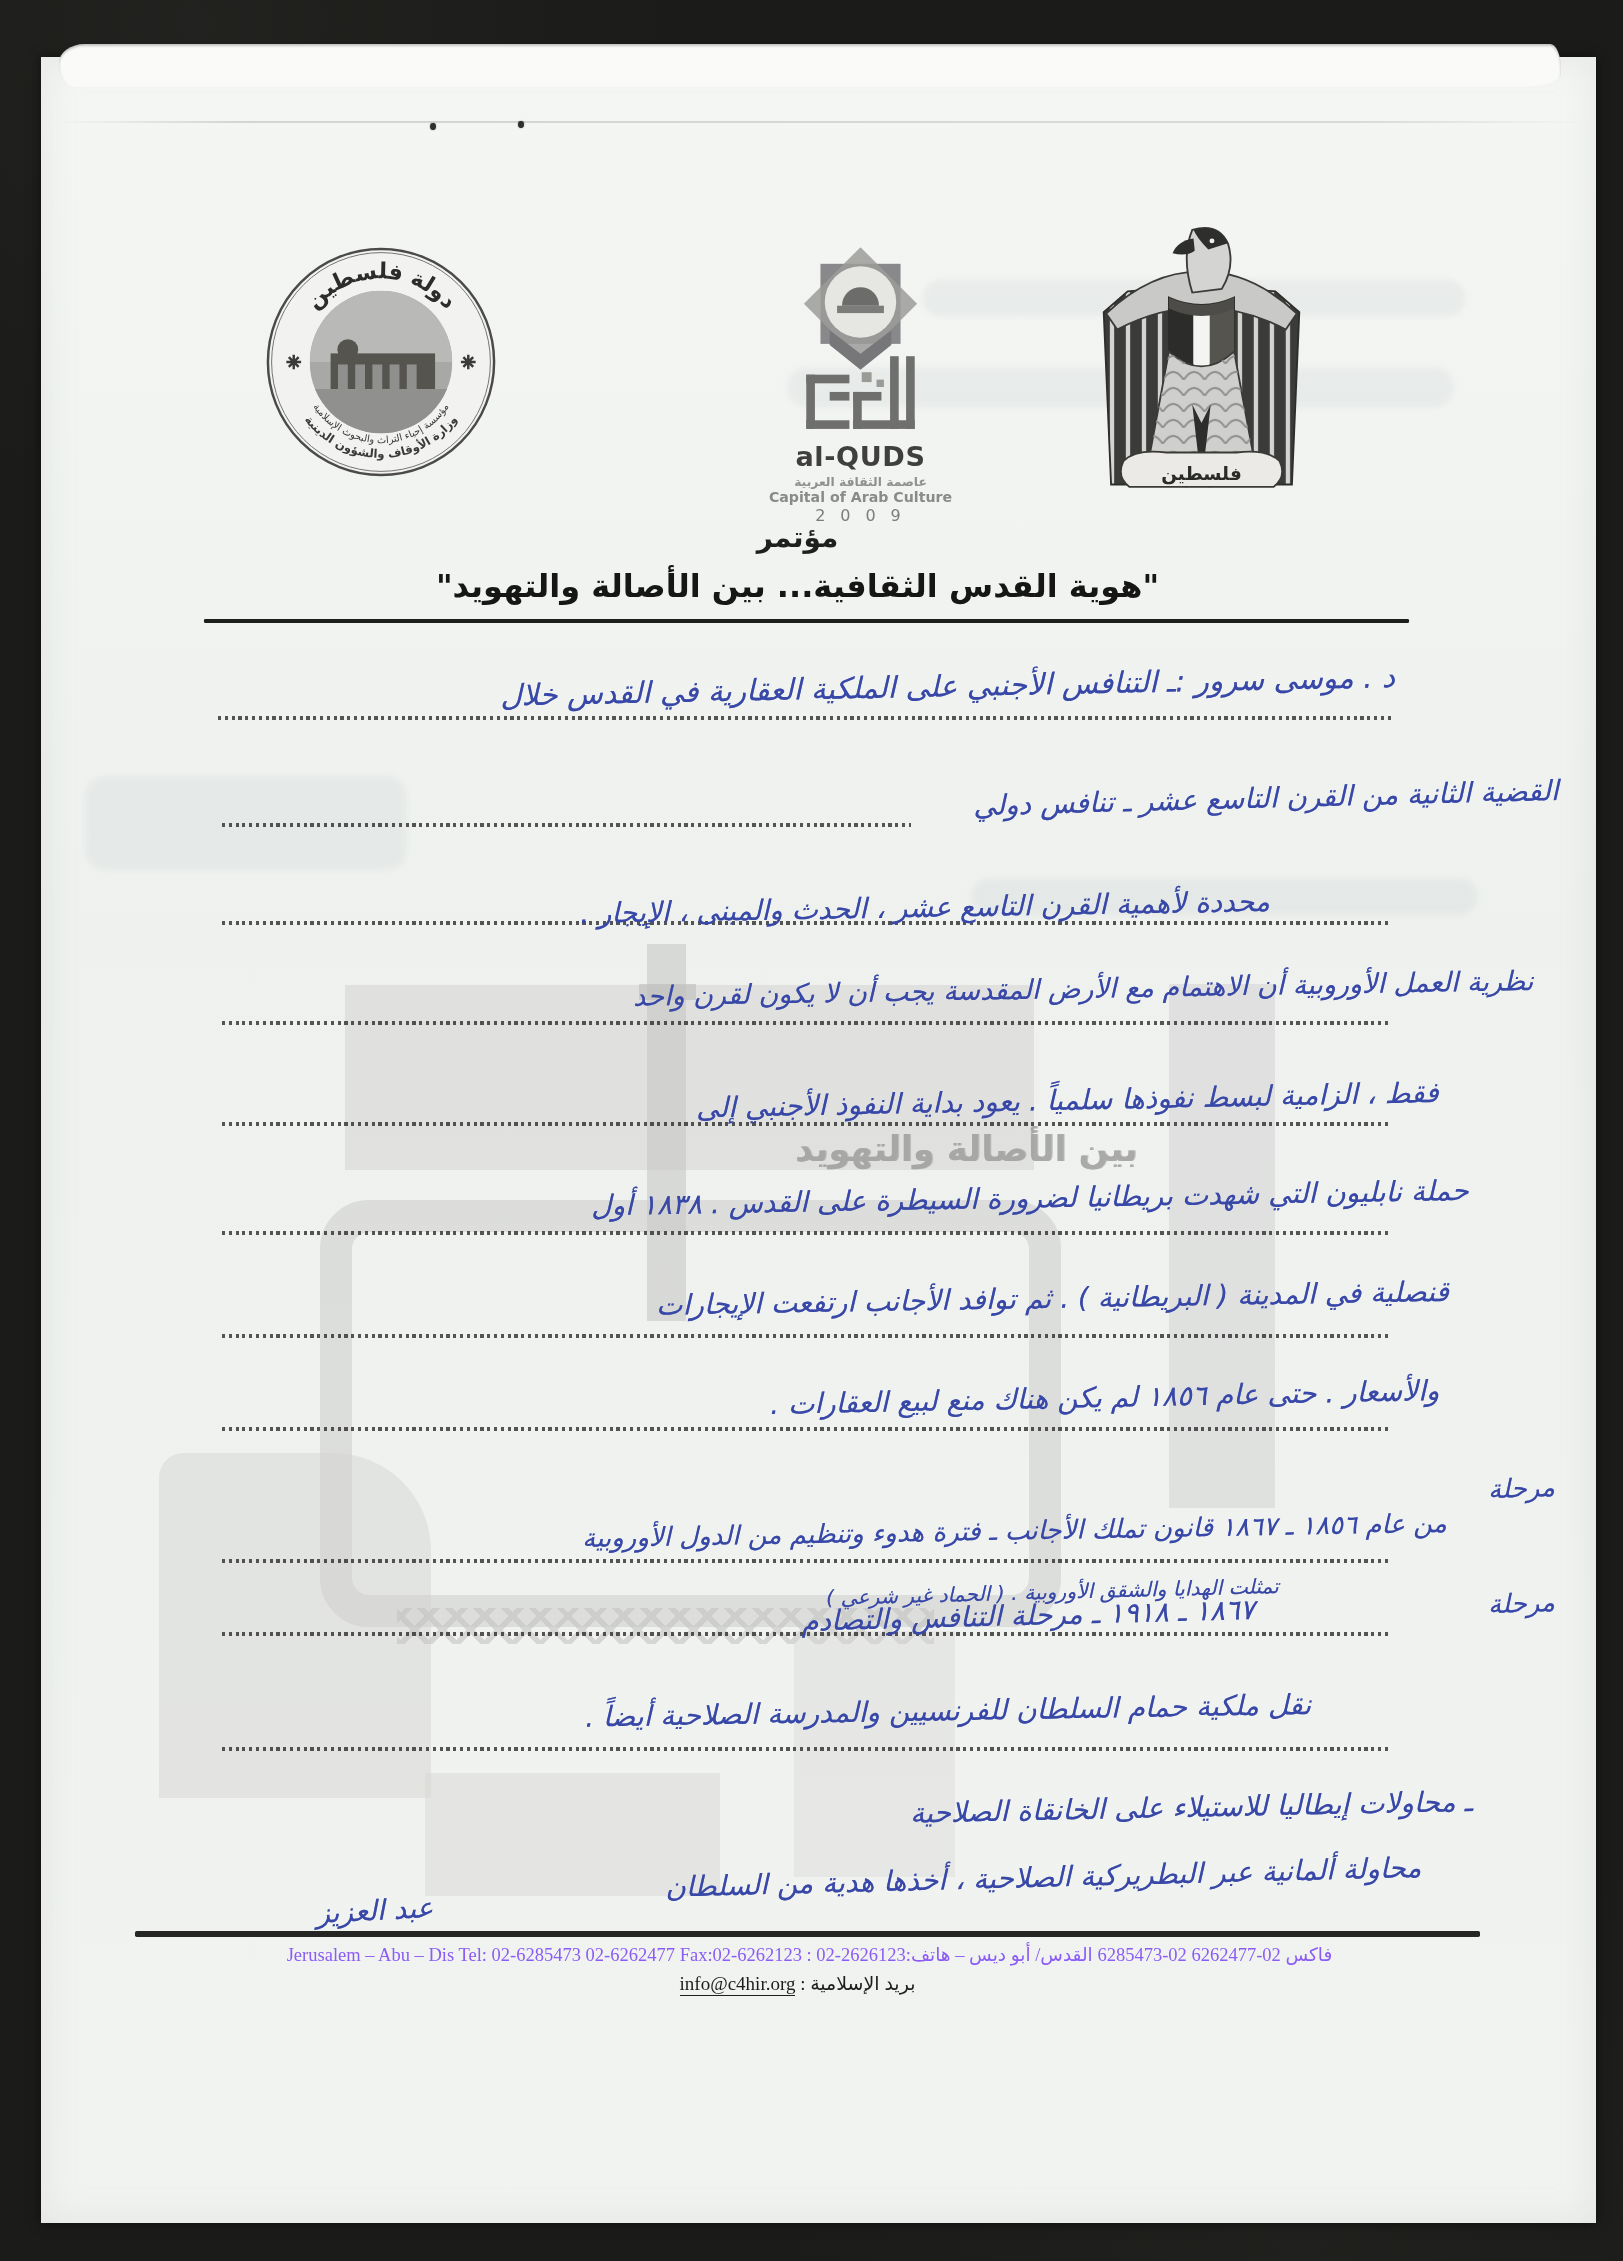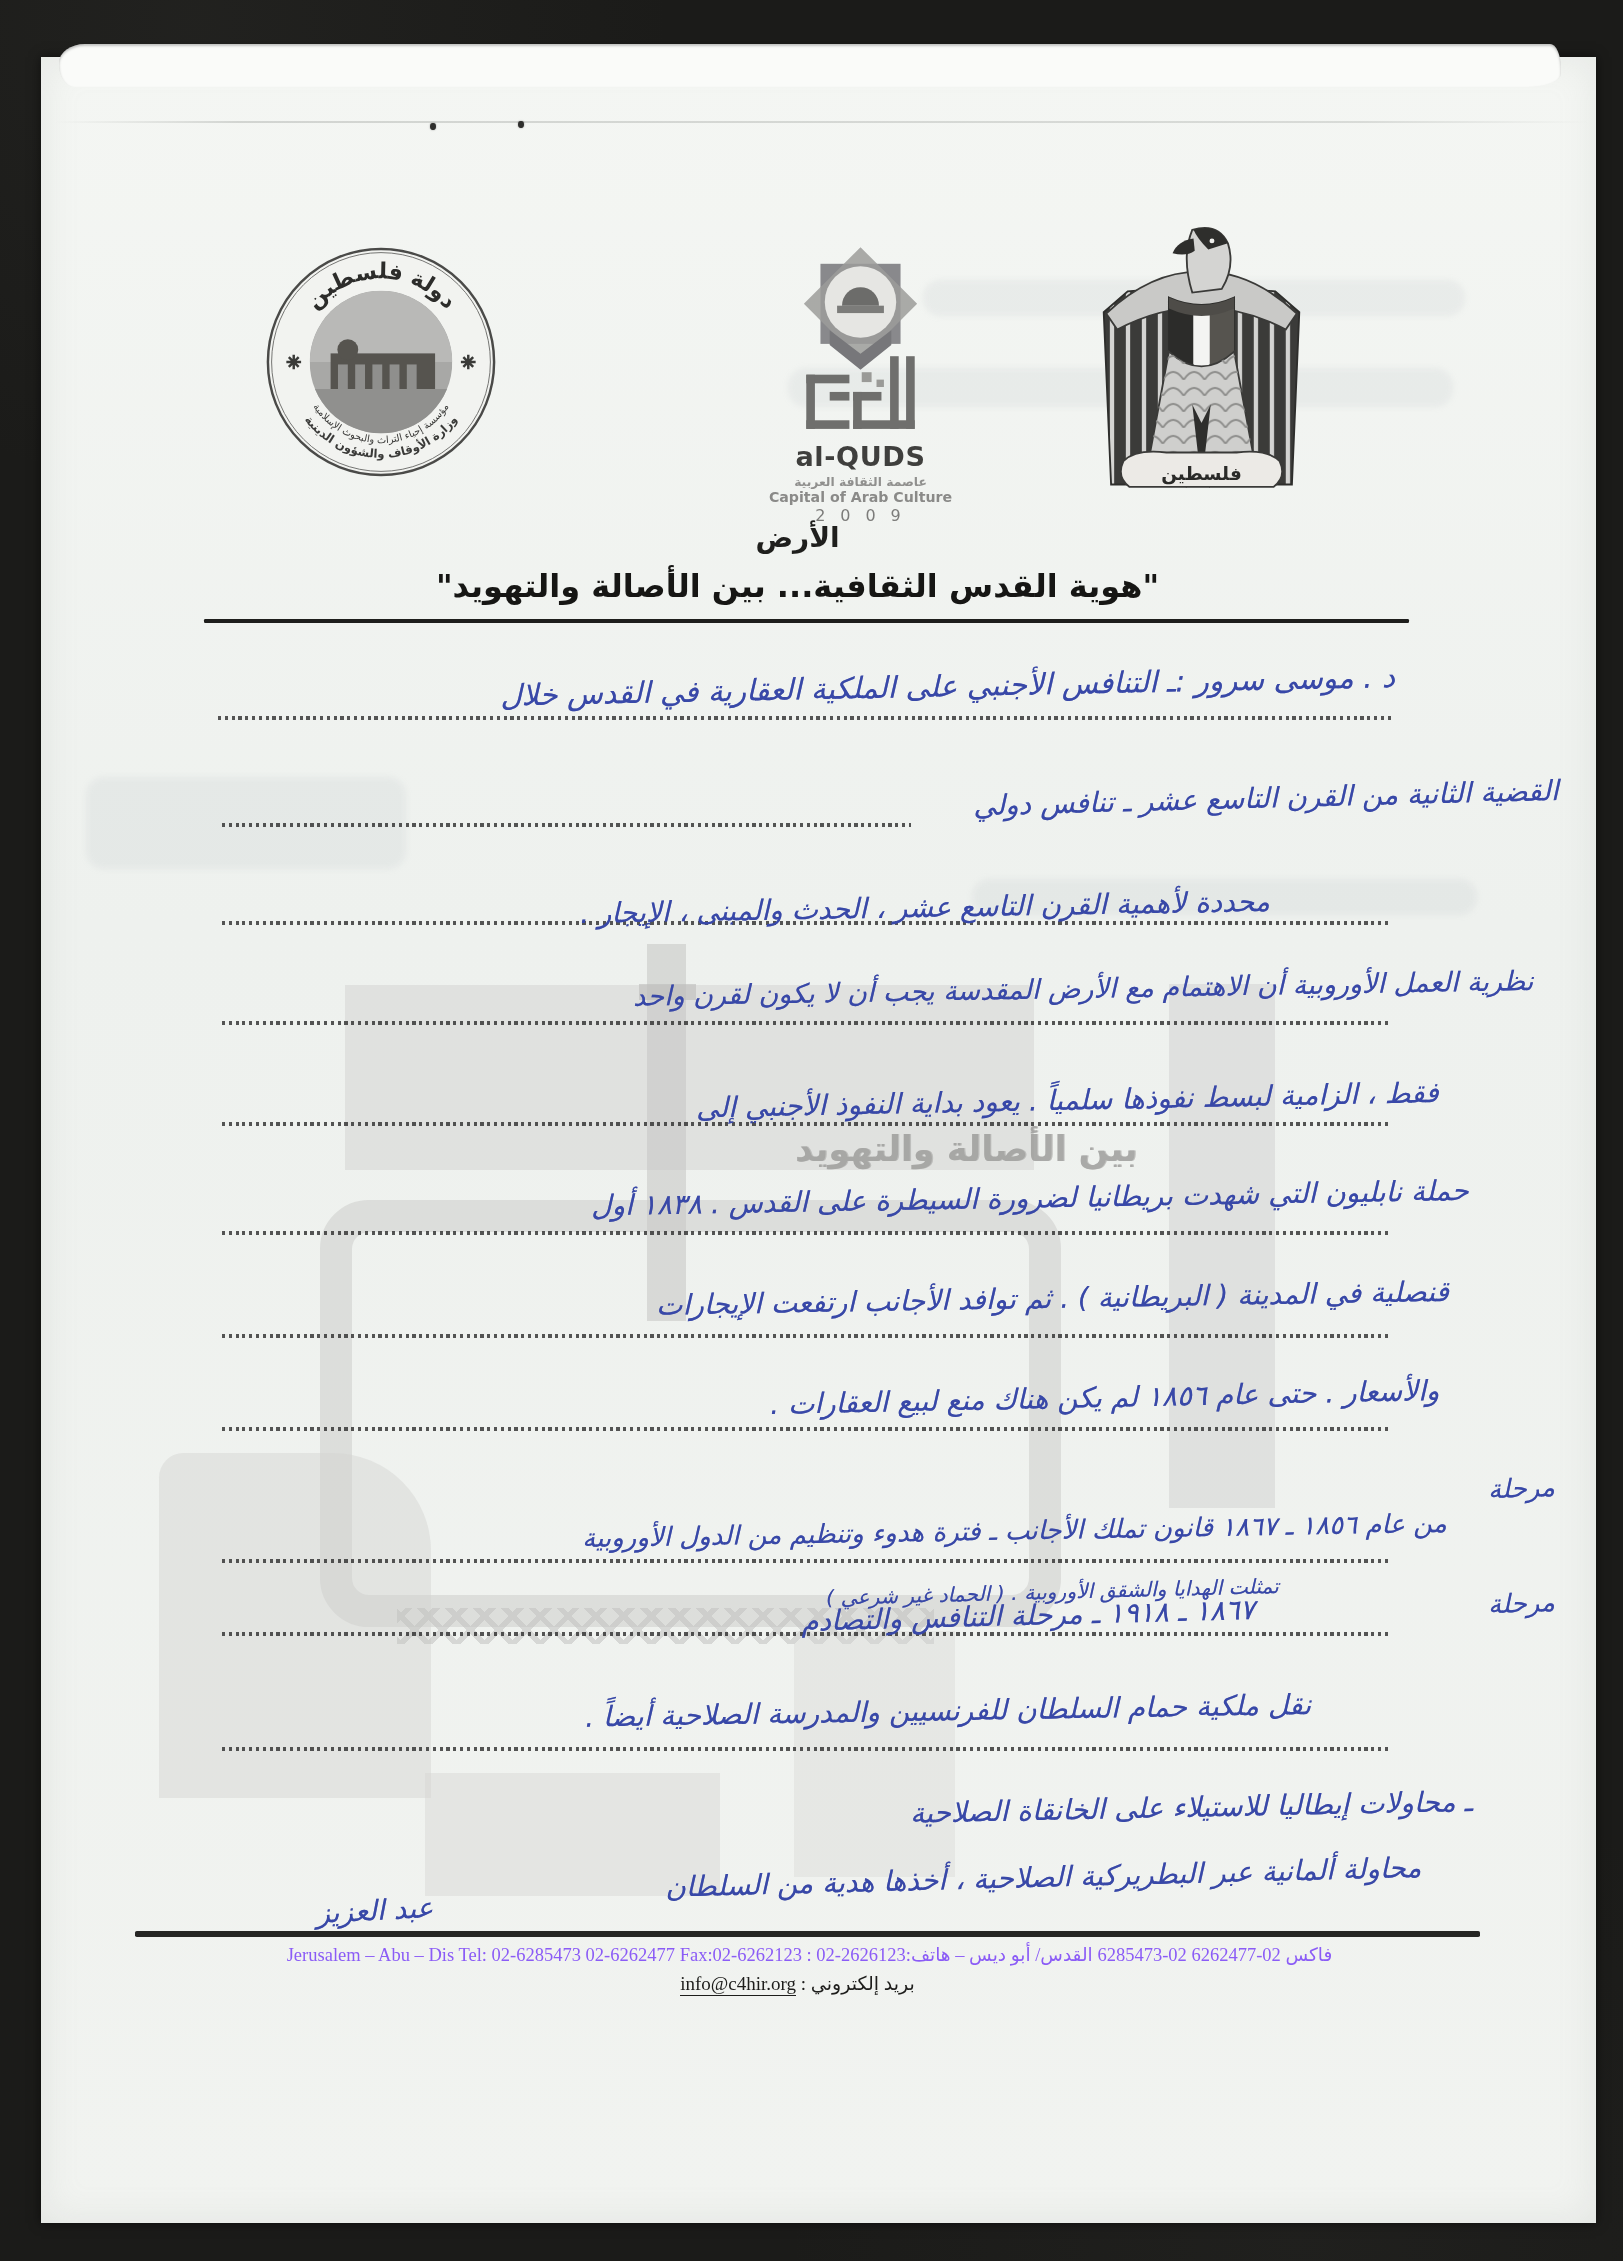--- a/index.html
+++ b/index.html
@@ -229,21 +229,21 @@
     <path d="M150,300 L165,430 L180,300 L165,330 z" fill="#2e2e2c"></path>
     <path d="M128,396 l12,40 l10,-34 z M190,396 l-12,40 l-10,-34 z" fill="#2e2e2c"></path>
   </g>
   <g>
     <path d="M38,392 Q58,372 108,378 L222,378 Q272,372 292,392 Q304,418 282,434 L48,434 Q26,418 38,392 z" fill="#eceae6" stroke="#3a3a38" stroke-width="3"></path>
     <text x="165" y="422" text-anchor="middle" font-size="30" font-weight="bold" fill="#2a2a28">فلسطين</text>
   </g>
 </svg>
 </div>
 
-<div class="conf-label">الأرض</div>
+<div class="conf-label">مؤتمر</div>
 <div class="conf-title">"هوية القدس الثقافية... بين الأصالة والتهويد"</div>
 <div class="header-rule"></div>
 
 <div class="dotl" style="left:218px;top:716px;width:1176px;"></div>
 <div class="dotl" style="left:222px;top:823px;width:689px;"></div>
 <div class="dotl" style="left:222px;top:921px;width:1169px;"></div>
 <div class="dotl" style="left:222px;top:1021px;width:1169px;"></div>
 <div class="dotl" style="left:222px;top:1122px;width:1169px;"></div>
 <div class="dotl" style="left:222px;top:1231px;width:1169px;"></div>
 <div class="dotl" style="left:222px;top:1334px;width:1169px;"></div>
@@ -266,16 +266,16 @@
 <div class="hand" style="top:1587px;right:69px;font-size:26px;transform:rotate(-2deg);">مرحلة</div>
 <div class="hand" style="top:1593px;right:369px;font-size:28px;transform:rotate(-1.5deg);">١٨٦٧ ـ ١٩١٨ ـ مرحلة التنافس والتصادم</div>
 <div class="hand" style="top:1688px;right:313px;font-size:28px;transform:rotate(-1deg);">نقل ملكية حمام السلطان للفرنسيين والمدرسة الصلاحية أيضاً .</div>
 <div class="hand" style="top:1785px;right:151px;font-size:28px;transform:rotate(-1.2deg);">ـ محاولات إيطاليا للاستيلاء على الخانقاة الصلاحية</div>
 <div class="hand" style="top:1851px;right:203px;font-size:28px;transform:rotate(-1.5deg);">محاولة ألمانية عبر البطريركية الصلاحية ، أخذها هدية من السلطان</div>
 <div class="hand" style="top:1891px;right:1191px;font-size:28px;transform:rotate(-3deg);">عبد العزيز</div>
 
 <div class="footer-rule"></div>
 <div class="footer-contact">Jerusalem – Abu – Dis  Tel: 02-6285473   02-6262477  Fax:02-6262123 : 02-2626123:فاكس   02-6262477   02-6285473  القدس/ أبو ديس – هاتف</div>
 <div class="footer-email">
-  <span>بريد إلكتروني :</span>
+  <span>بريد الإسلامية :</span>
   <span class="mail">info@c4hir.org</span>
 </div>
 
 
 </body></html>

